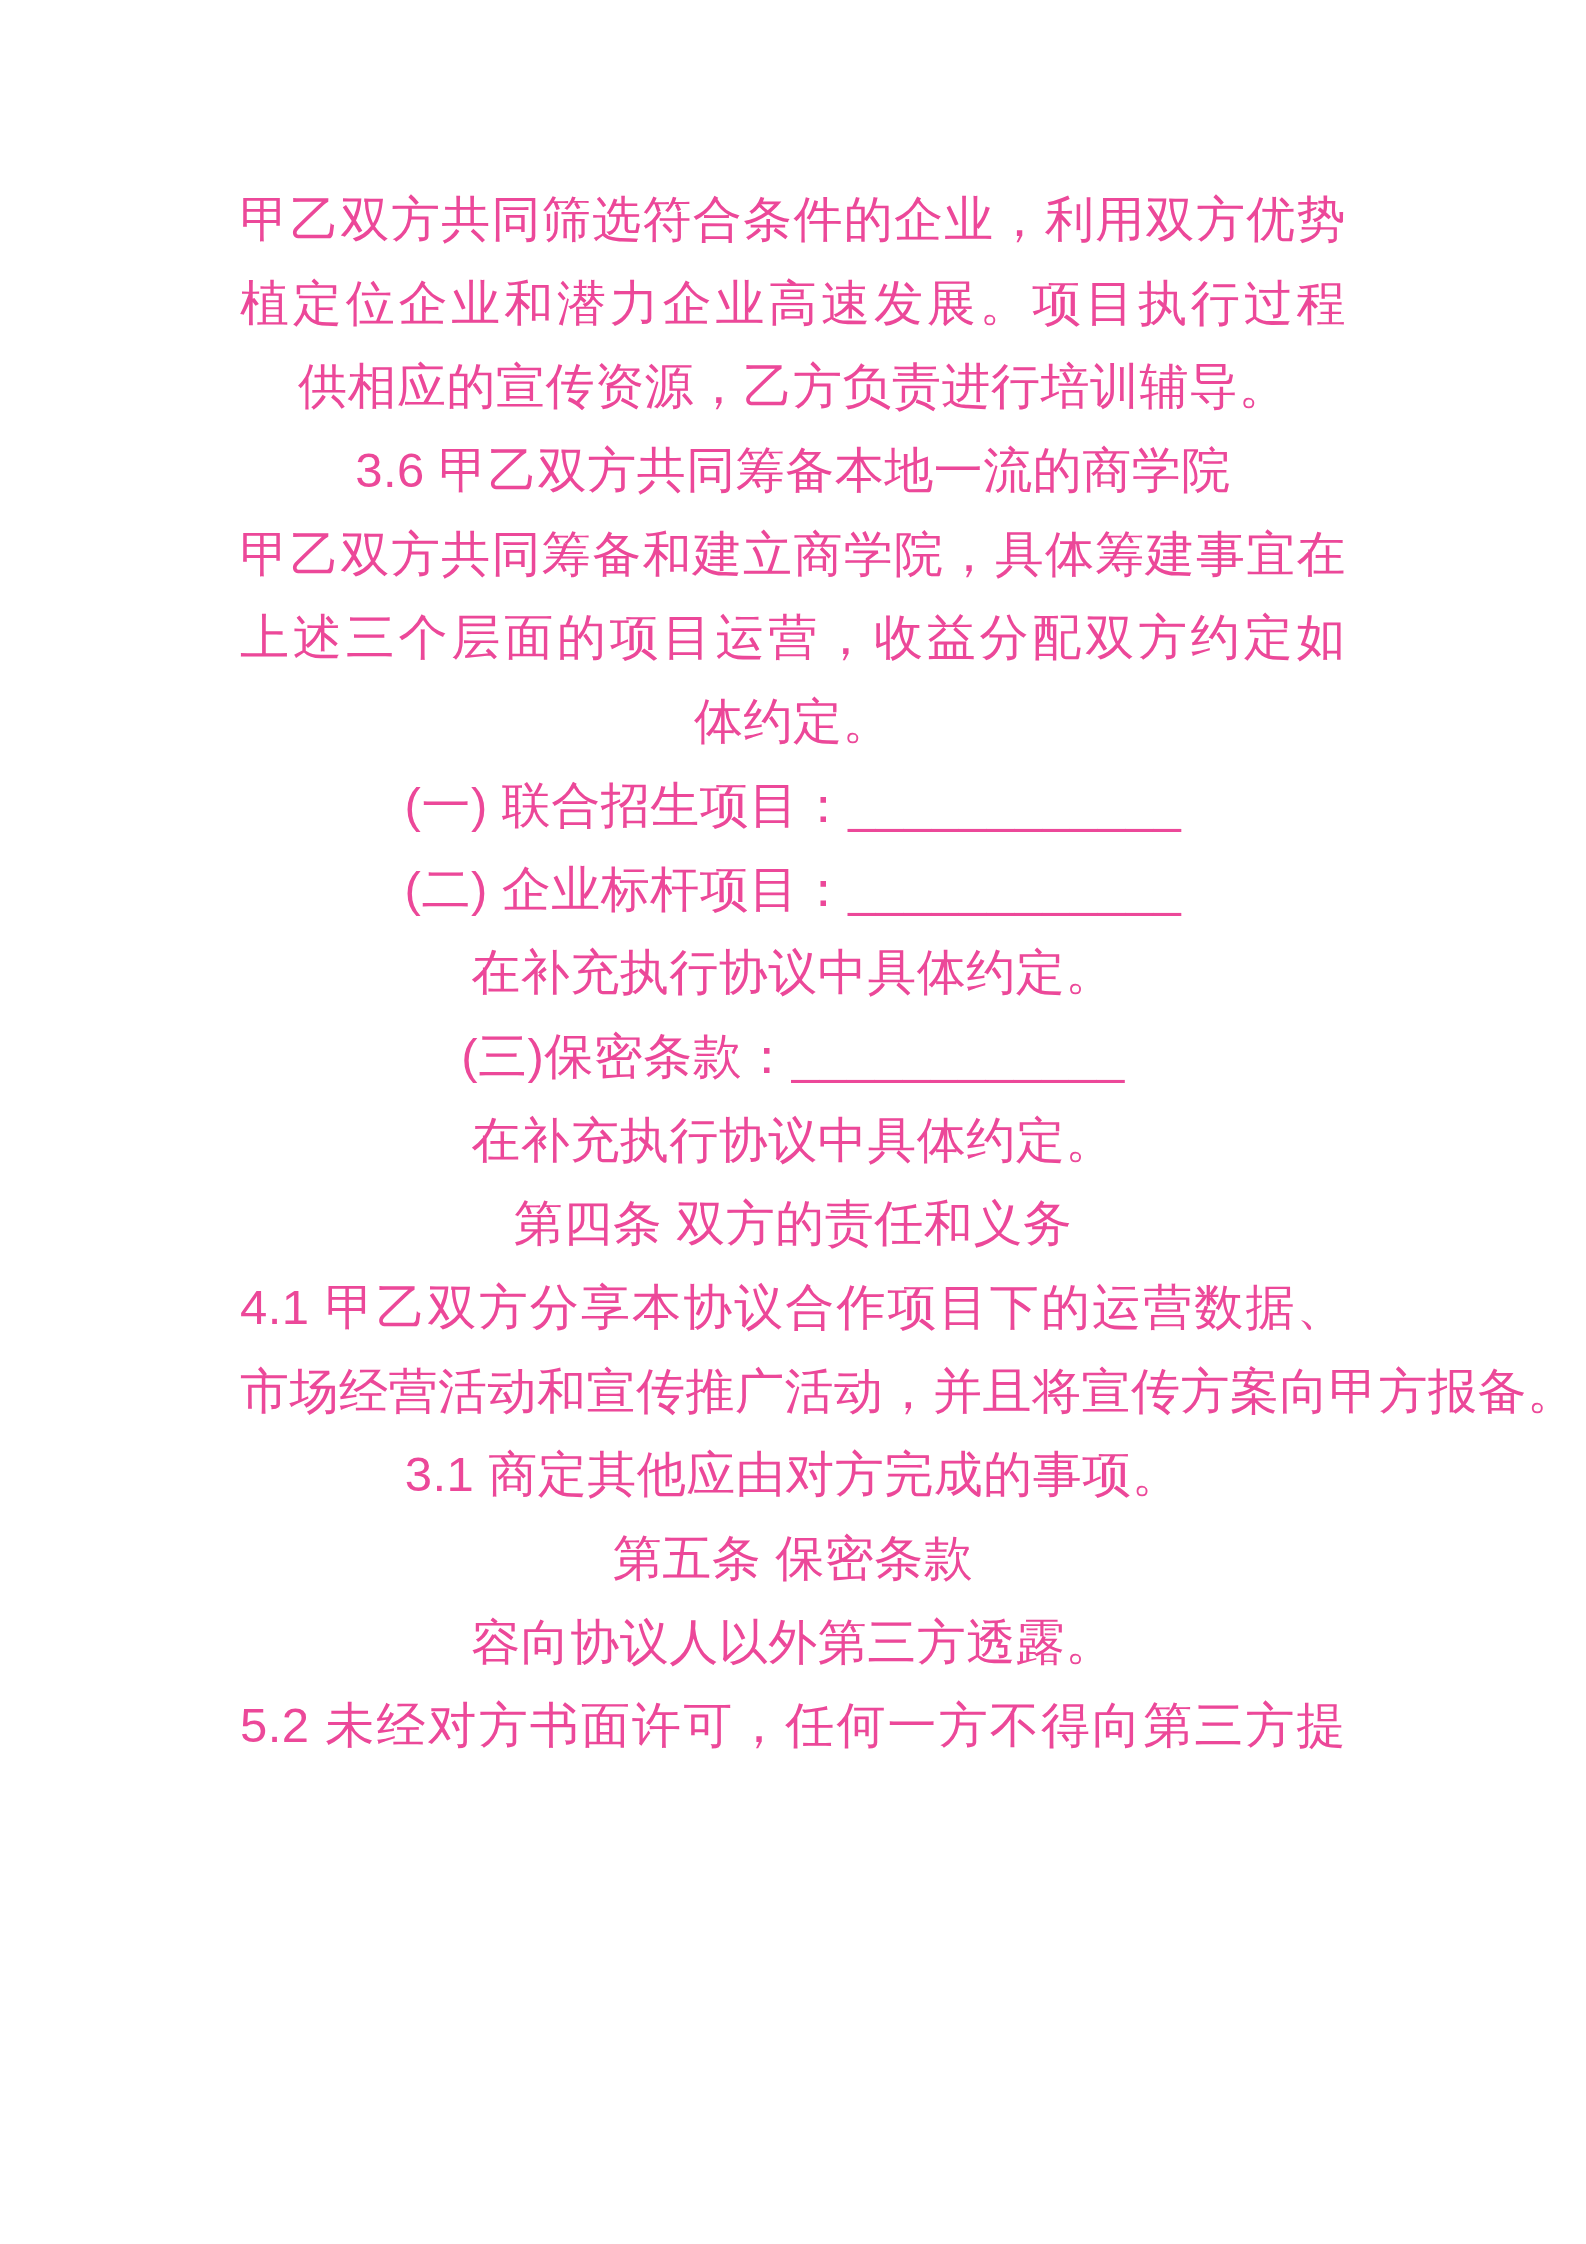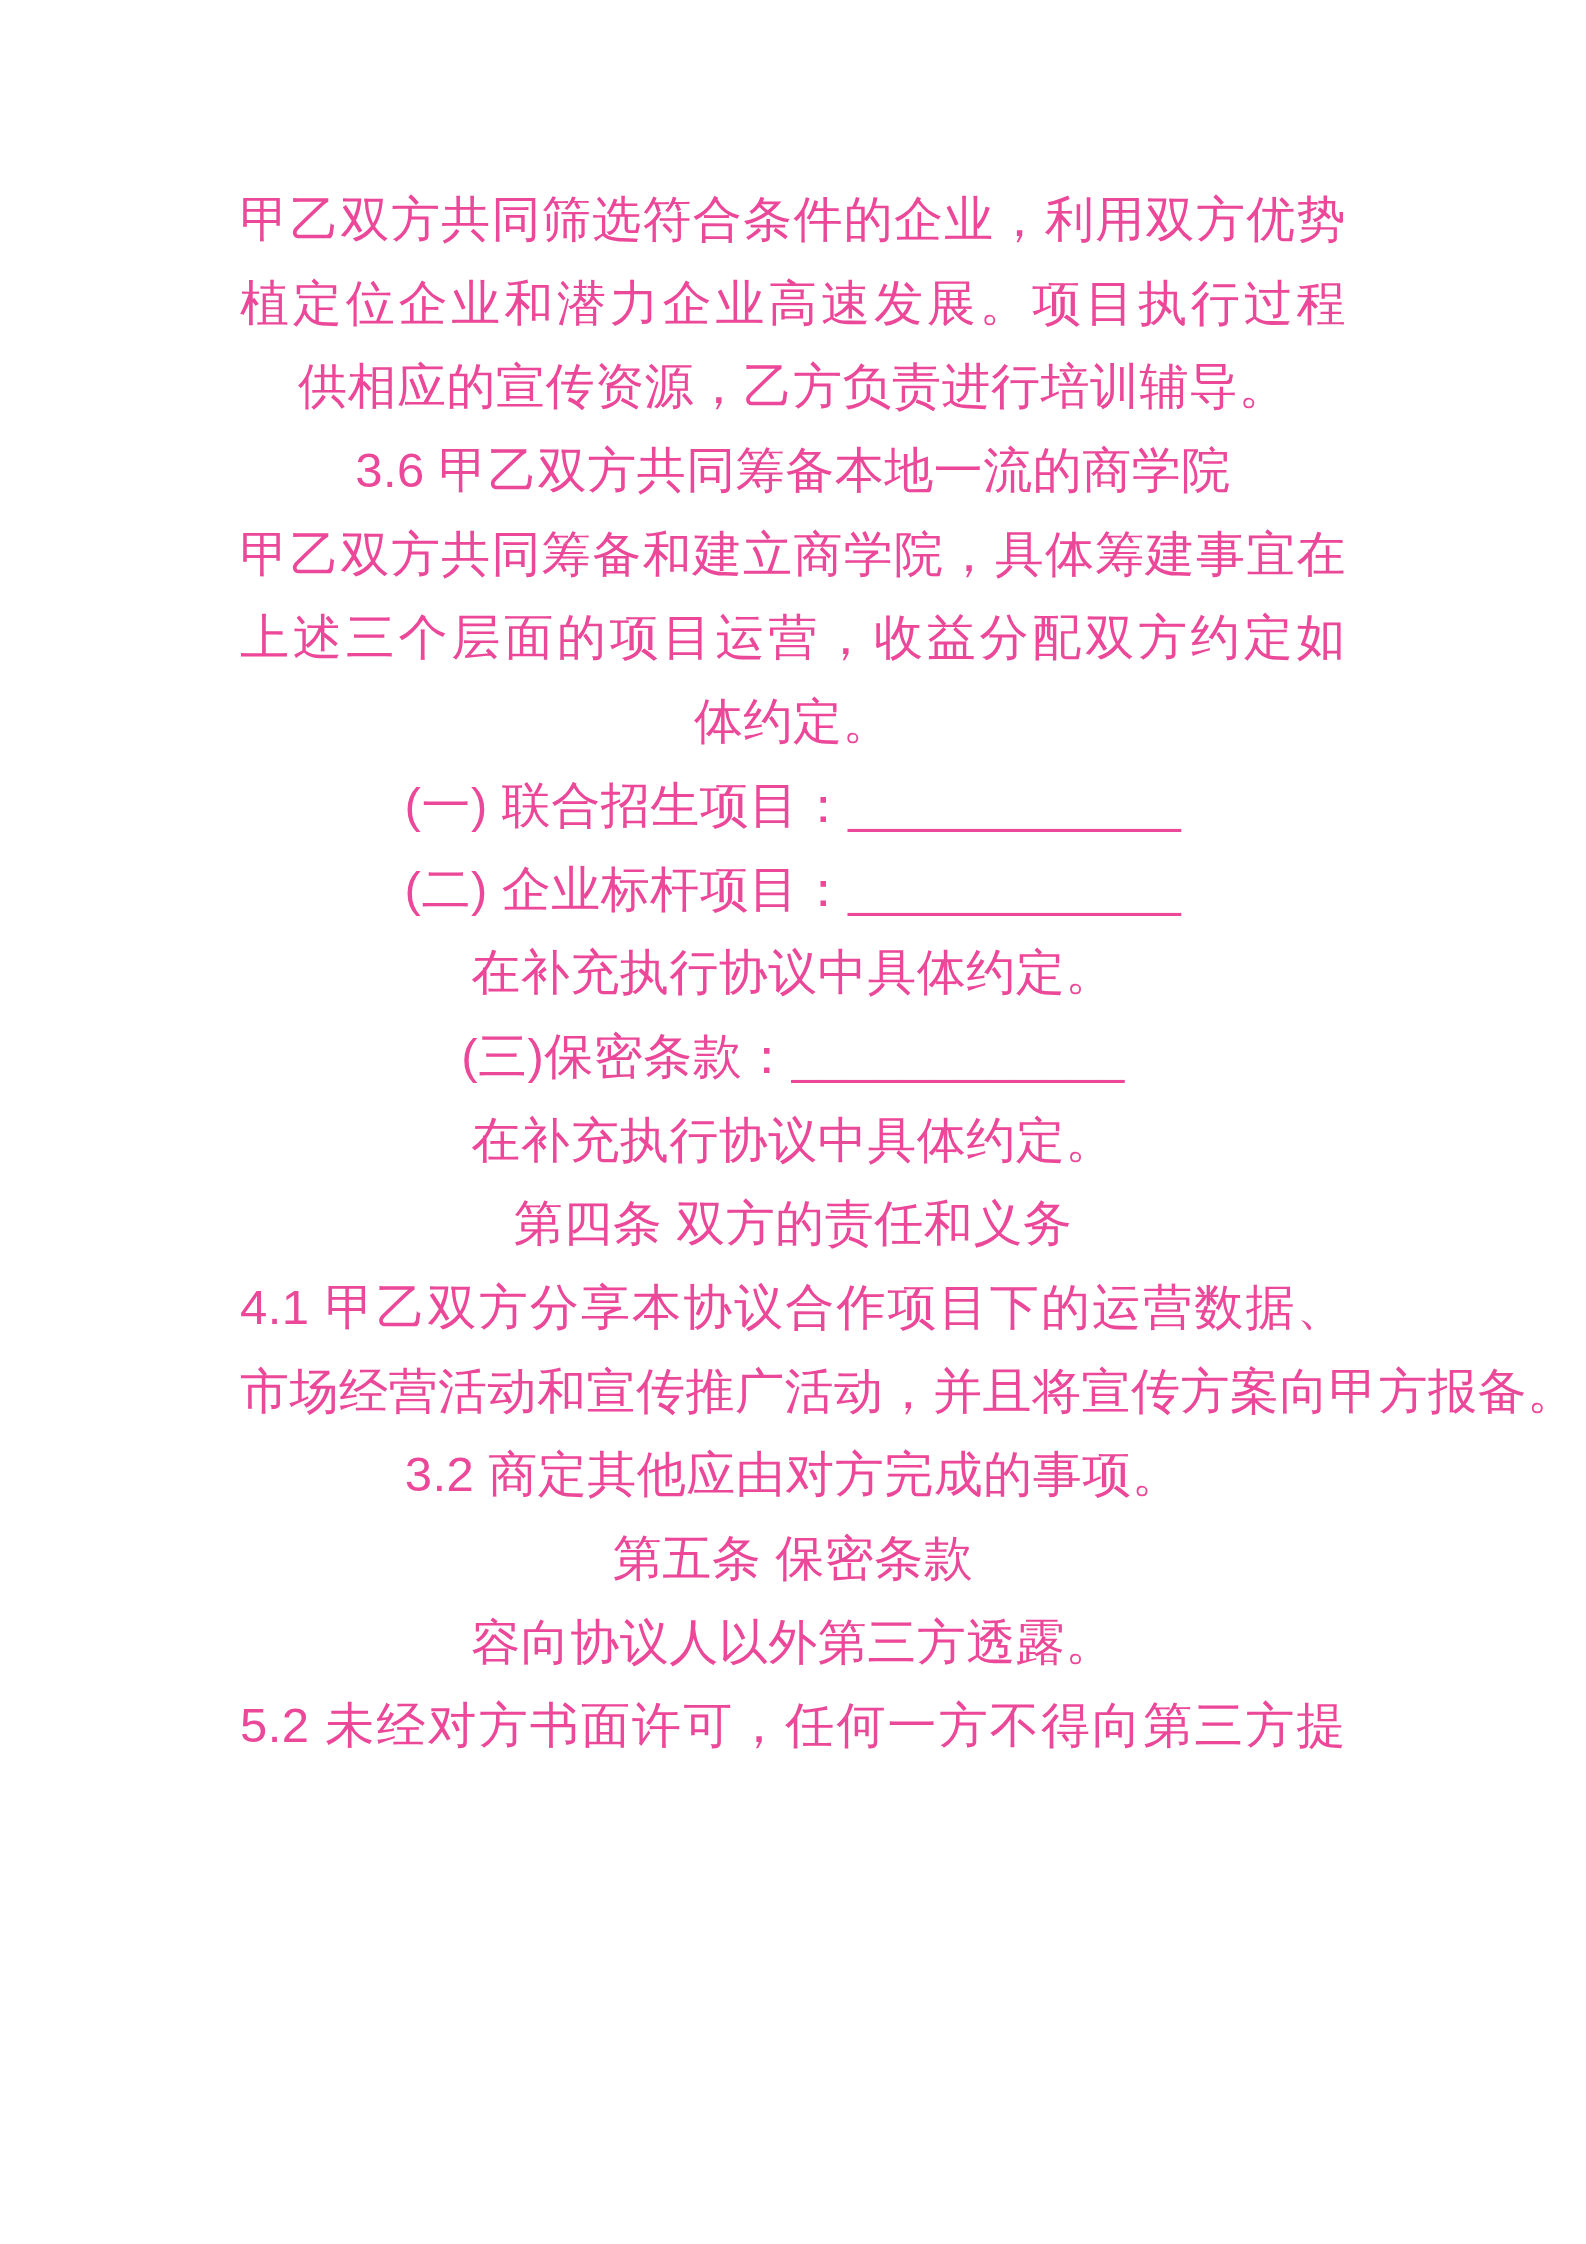--- a/index.html
+++ b/index.html
@@ -62,18 +62,18 @@
     <div class="doc-line fill">上述三个层面的项目运营，收益分配双方约定如下：</div>
     <div class="doc-line">体约定。</div>
     <div class="doc-line">(一) 联合招生项目：____________</div>
     <div class="doc-line">(二) 企业标杆项目：____________</div>
     <div class="doc-line">在补充执行协议中具体约定。</div>
     <div class="doc-line">(三)保密条款：____________</div>
     <div class="doc-line">在补充执行协议中具体约定。</div>
     <div class="doc-line">第四条 双方的责任和义务</div>
     <div class="doc-line fill">4.1 甲乙双方分享本协议合作项目下的运营数据、客户资料等。</div>
     <div class="doc-line">市场经营活动和宣传推广活动，并且将宣传方案向甲方报备。</div>
-    <div class="doc-line">3.2 商定其他应由对方完成的事项。</div>
+    <div class="doc-line">3.1 商定其他应由对方完成的事项。</div>
     <div class="doc-line">第五条 保密条款</div>
     <div class="doc-line">容向协议人以外第三方透露。</div>
     <div class="doc-line fill">5.2 未经对方书面许可，任何一方不得向第三方提供或披露与对</div>
   </div>
 </div>
 
 </body></html>

